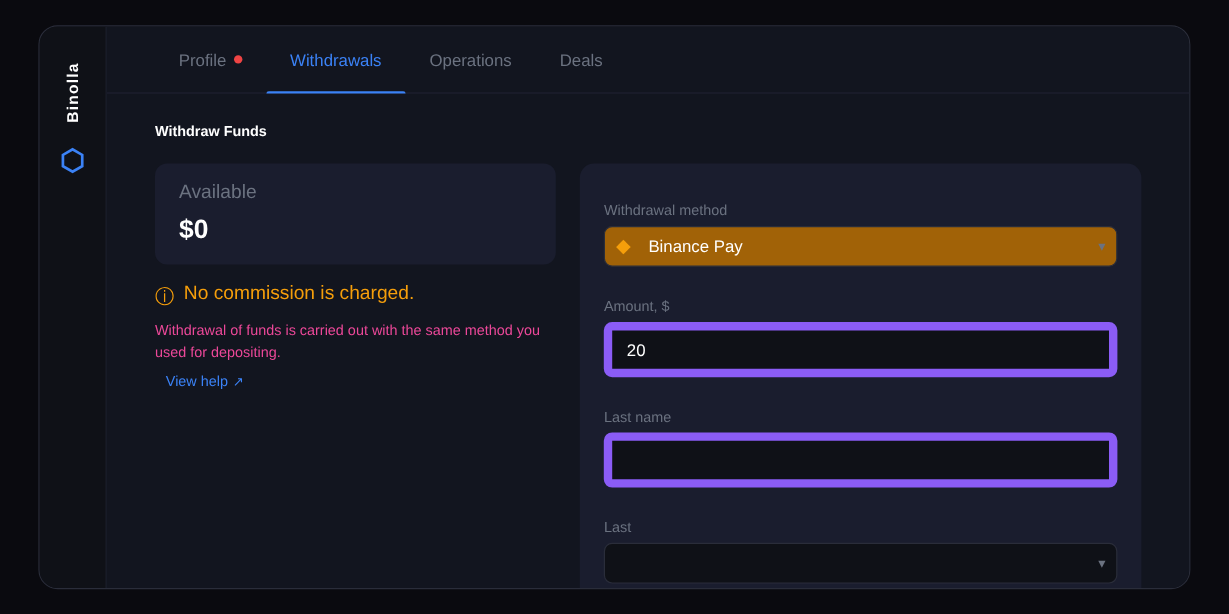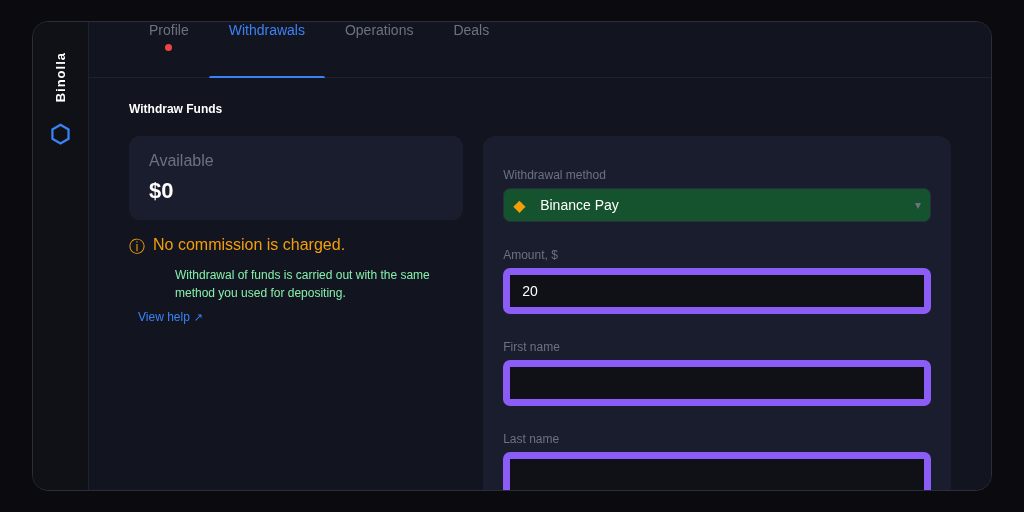--- a/index.html
+++ b/index.html
@@ -69,21 +69,20 @@
       padding: 0 20px;
       height: 56px;
       display: flex;
       align-items: center;
       gap: 6px;
       color: #6b7280;
       font-size: 14px;
       cursor: pointer;
       position: relative;
       text-decoration: none;
-      flex-direction: column;
     }
 
     .tab-item.active {
       color: #3b82f6;
     }
 
     .tab-item.active::after {
       content: '';
       position: absolute;
       bottom: 0;
@@ -166,24 +165,23 @@
       margin-top: 1px;
     }
 
     .info-highlight {
       color: #f59e0b;
       font-size: 16px;
       font-weight: 500;
     }
 
     .info-text {
-      color: #86efac;
+      color: #ec4899;
       font-size: 12px;
       line-height: 1.5;
-      margin-left: 46px;
     }
 
     .view-help-link {
       color: #3b82f6;
       font-size: 12px;
       cursor: pointer;
       display: flex;
       align-items: center;
       gap: 4px;
       margin-left: 9px;
@@ -228,21 +226,21 @@
 
     .field-input::placeholder {
       color: #374151;
     }
 
     .dropdown-wrapper {
       position: relative;
     }
 
     .dropdown-select {
-      background: #14532d;
+      background: #a16207;
       border: 1px solid #2a2d3a;
       border-radius: 7px;
       padding: 8px 36px 8px 36px;
       color: #ffffff;
       font-size: 14px;
       width: 100%;
       appearance: none;
       outline: none;
       cursor: pointer;
     }
@@ -374,24 +372,20 @@
               </select>
               <span class="dropdown-arrow">▾</span>
             </div>
           </div>
 
           <div class="field-group">
             <label class="field-label">Amount, $</label>
             <input type="text" class="field-input" value="20" style="">
           </div>
 
-          <div class="field-group">
-            <label class="field-label">First name</label>
-            <input type="text" class="field-input" placeholder="" style="">
-          </div>
 
           <div class="field-group">
             <label class="field-label">Last name</label>
             <input type="text" class="field-input" placeholder="" style="">
           </div>
 
           <div class="field-group">
             <label class="field-label">Last</label>
             <div class="type-dropdown-wrapper">
               <select class="type-select">

